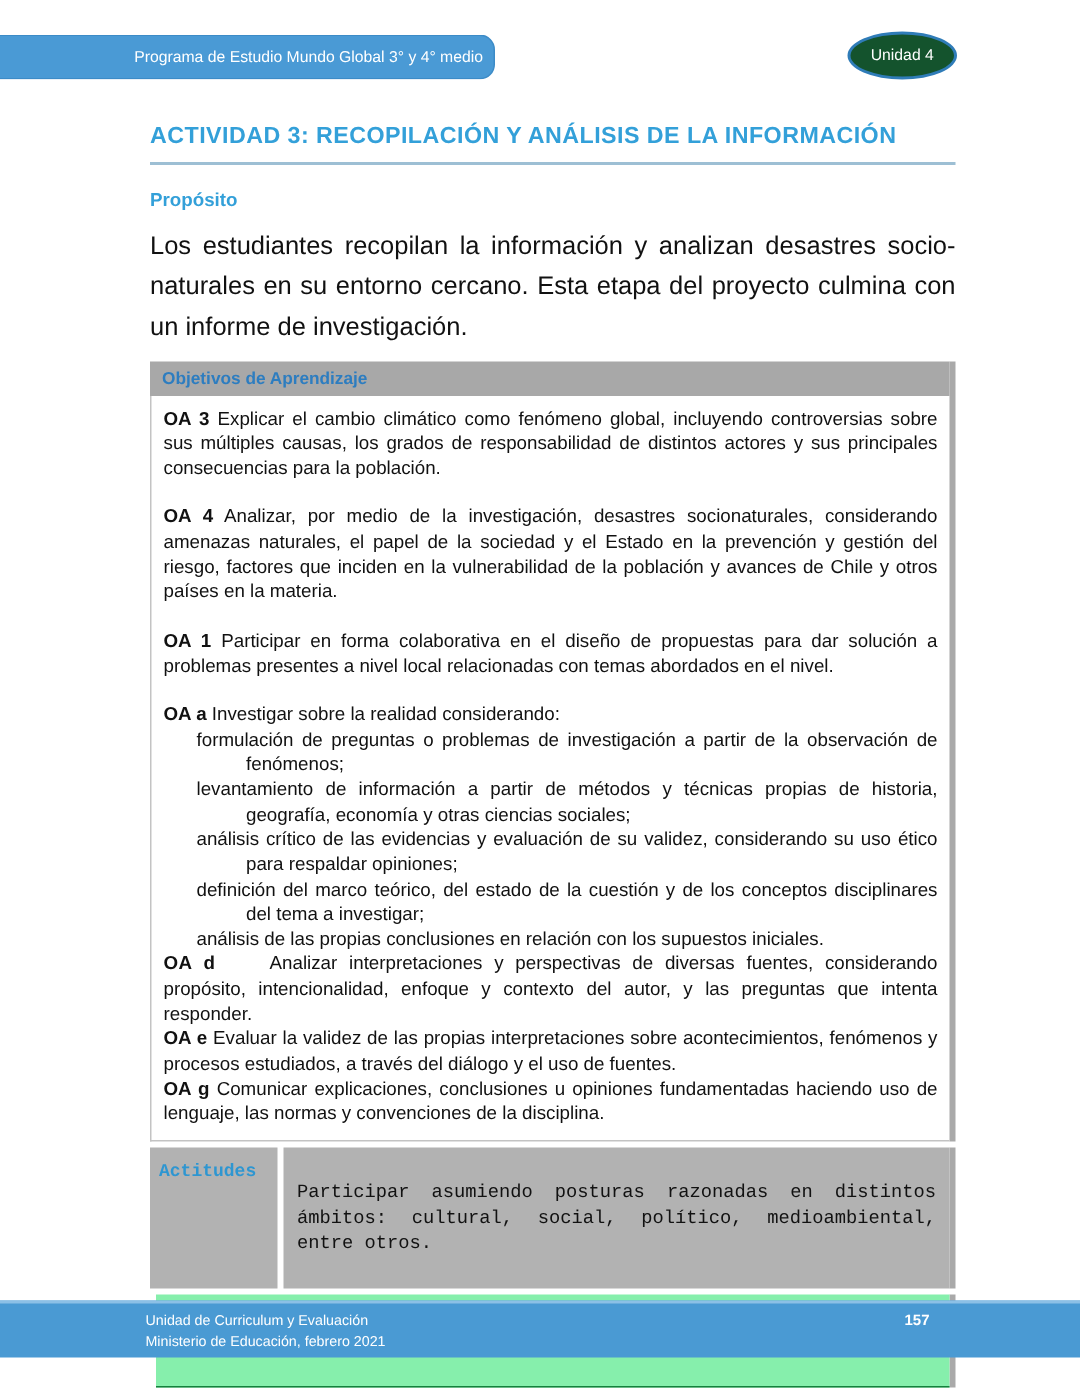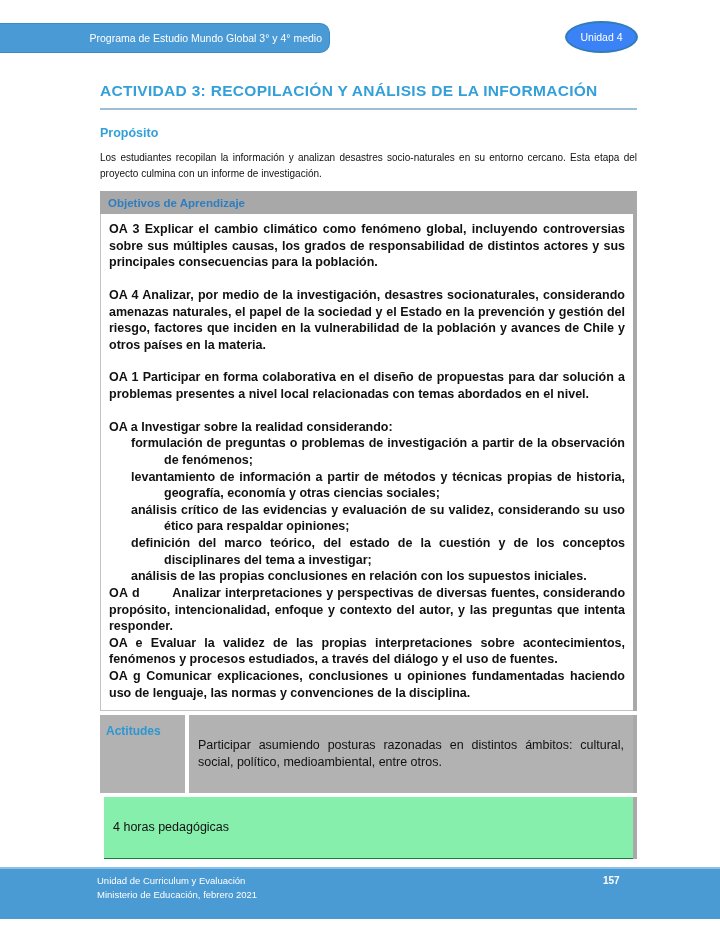--- a/index.html
+++ b/index.html
@@ -11,65 +11,65 @@
   
   .badge-left {
     position:absolute; left:0; top:23px; width:330px; height:30px;
     background:#4a9ad5; border:1px solid #3c8bc7; border-left:none;
     border-radius:0 10px 10px 0; box-sizing:border-box;
     display:flex; align-items:center; justify-content:flex-end;
     padding-right:7px; color:#ffffff; font-size:10.5px;
   }
   .badge-oval {
     position:absolute; left:565px; top:21px; width:73px; height:32px;
-    background:#3b82f6; border:2px solid #2f7cb8; border-radius:50%;
+    background:#14532d; border:2px solid #2f7cb8; border-radius:50%;
     box-sizing:border-box; display:flex; align-items:center; justify-content:center;
     color:#ffffff; font-size:10.5px;
   }
   .content { position:absolute; left:100px; top:82px; width:537px; }
   .title {
     margin:0; font-size:15.5px; font-weight:bold; color:#33a0d9;
     letter-spacing:0.3px; padding-bottom:8px; border-bottom:2px solid #9dbfd4;
   }
   .proposito-h { margin:16px 0 0 0; font-size:12.5px; font-weight:bold; color:#33a0d9; }
   .intro {
-    margin:10px 0 0 0; font-size:10px; line-height:1.6;
+    margin:10px 0 0 0; font-size:17px; line-height:1.6;
     text-align:justify; color:#111111;
   }
   
   .table { margin-top:9px; border-right:4px solid #a9a9a9; }
   .thead {
     background:#a8a8a8; color:#2d7dc0; font-weight:bold; font-size:11.5px;
     padding:6px 8px 5px 8px;
   }
   .tbody {
     border-left:1px solid #c3c3c3; border-bottom:1px solid #c3c3c3;
     padding:7px 8px 9px 8px; font-size:12.5px; line-height:1.33;
-    text-align:justify; color:#111111;font-weight:bold;
+    text-align:justify; color:#111111;
   }
   .tbody p { margin:0; }
   .tbody p.mt { margin-top:16px; }
   .sub { padding-left:55px; text-indent:-33px; }
   b.oa-label { white-space:pre; }
   b.wide { letter-spacing:0.2px; margin-right:29px; }
   
-  .row { display:flex; margin-top:4px; border-right:4px solid #a9a9a9; }
+  .row { display:flex; margin-top:4px; border-right:4px solid #a9a9a9;font-family:Liberation Mono, monospace; }
   .cell-label {
     flex:0 0 85px; background:#b2b2b2; color:#2e96d1; font-weight:bold;
     font-size:12px; padding:9px 6px; box-sizing:border-box;
   }
   .cell-content {
     flex:1; margin-left:4px; font-size:12.5px; line-height:1.35;
     padding:22px 9px; text-align:justify; color:#111111;
   }
   .cell-content.gray { background:#b2b2b2; }
   .cell-content.white { background:#86efac; border-bottom:1px solid #15803d; display:flex; align-items:center; }
   
   .footer {
-    position:absolute; left:0; top:867px; width:720px; height:52px;
+    position:absolute; left:0; top:867px; width:720px; height:38px;
     background:#4a9ad3; border-top:2px solid #8cc0e6; box-sizing:border-box;
     color:#ffffff;
   }
   .f-left { position:absolute; left:97px; top:5px; font-size:9.5px; line-height:1.45; }
   .f-page { position:absolute; left:603px; top:6px; font-size:10px; font-weight:bold; }
 </style>
 </head>
 <body>
 
 <div class="page">

